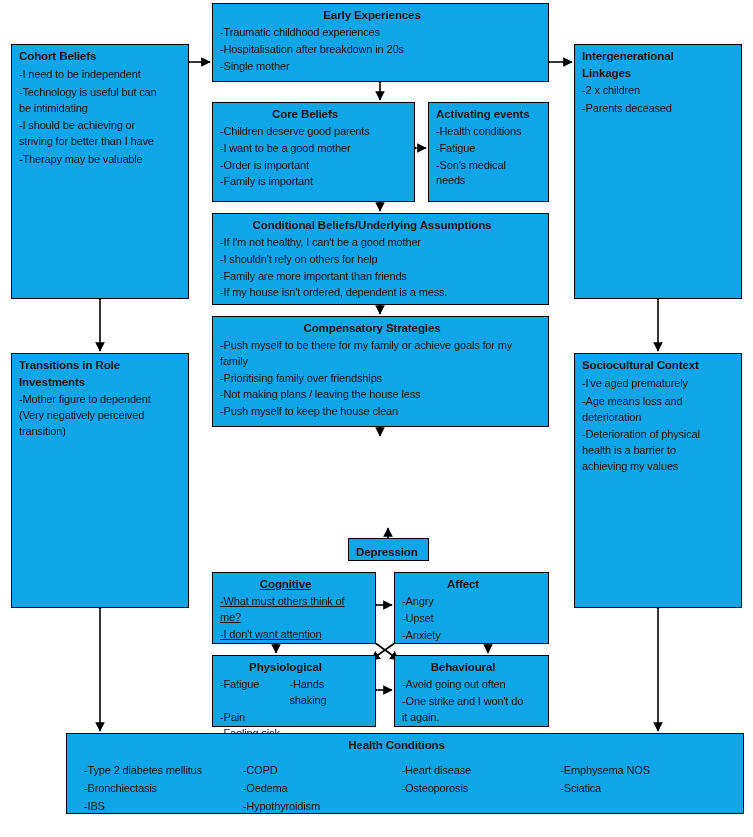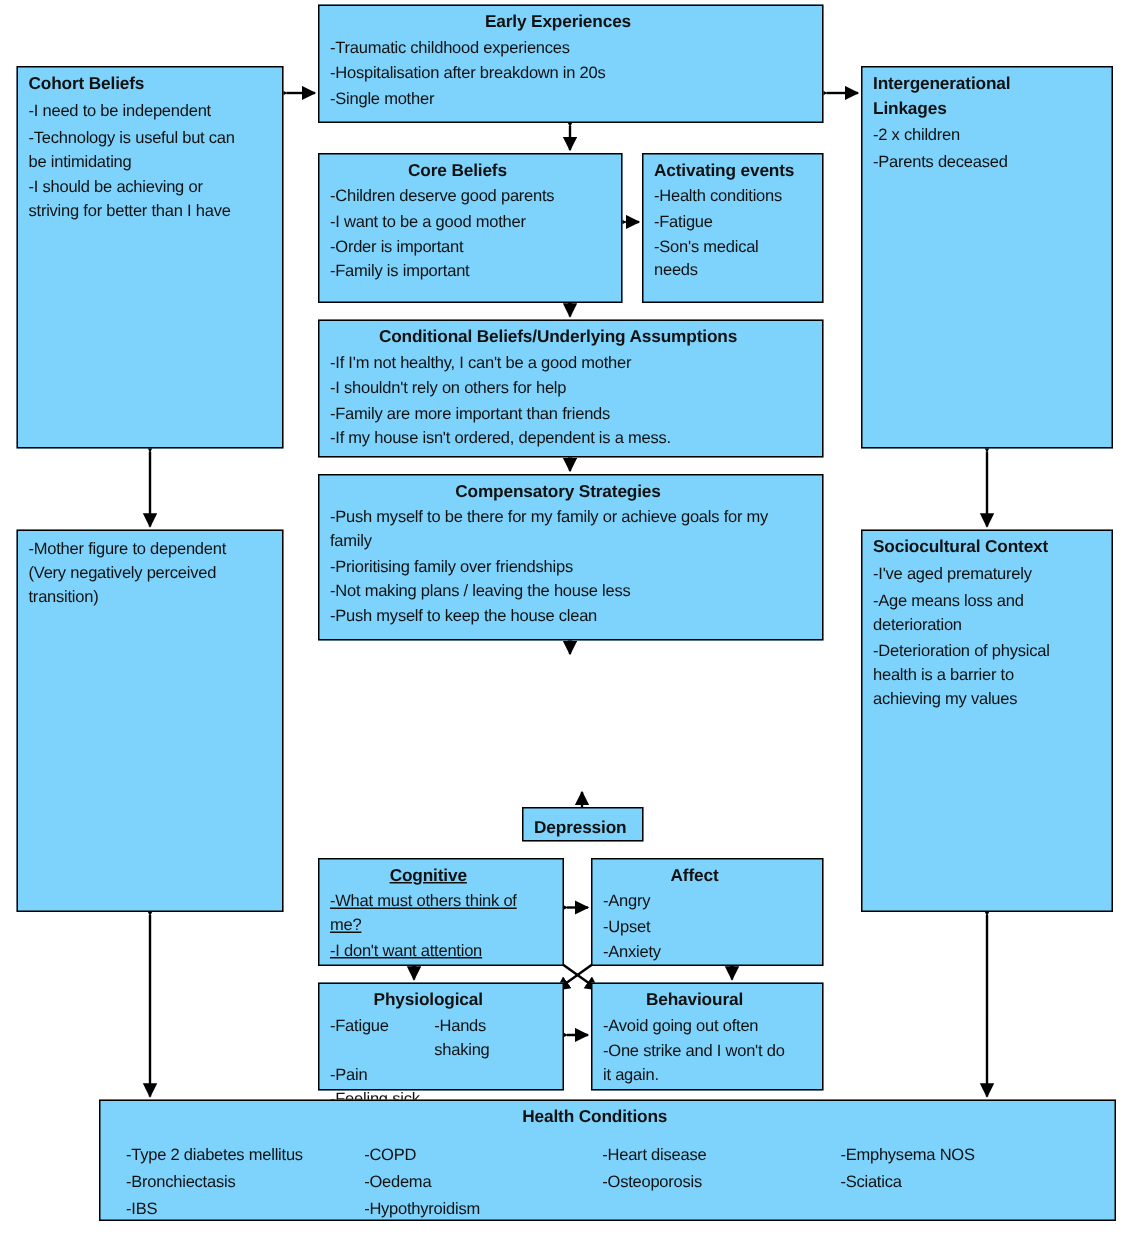--- a/index.html
+++ b/index.html
@@ -19,21 +19,21 @@
   #canvas {
     position: absolute;
     left: 0; top: 0;
     width: 753px; height: 837px;
   }
 
   
   .box {
     position: absolute;
     border: 1.6px solid #000000;
-    background: #7dd3fc;
+    background: #0ea5e9;
     padding: 3px 24px 4px 7px;
     line-height: 1.45;
   }
   .title {
     text-align: center;
     font-weight: bold;
     font-size: 11.5px;
     letter-spacing: -0.1px;
     margin: 0 0 1px 0;
     white-space: nowrap;
@@ -146,23 +146,25 @@
 
       <line x1="658" y1="610" x2="658" y2="731"></line>
     </g>
   </svg>
 
   <div class="box side" id="cohort-beliefs">
     <div class="title wrapok">Cohort Beliefs</div>
     <div class="item">-I need to be independent</div>
     <div class="item gap">-Technology is useful but can be intimidating</div>
     <div class="item gap">-I should be achieving or striving for better than I have</div>
+    <div class="item gap">-Therapy may be valuable</div>
   </div>
 
   <div class="box side" id="transitions">
+    <div class="title wrapok">Transitions in Role Investments</div>
     <div class="item gap">-Mother figure to dependent (Very negatively perceived transition)</div>
   </div>
 
   <div class="box side" id="intergenerational">
     <div class="title wrapok">Intergenerational Linkages</div>
     <div class="item">-2 x children</div>
     <div class="item gap">-Parents deceased</div>
   </div>
 
   <div class="box side" id="sociocultural">

